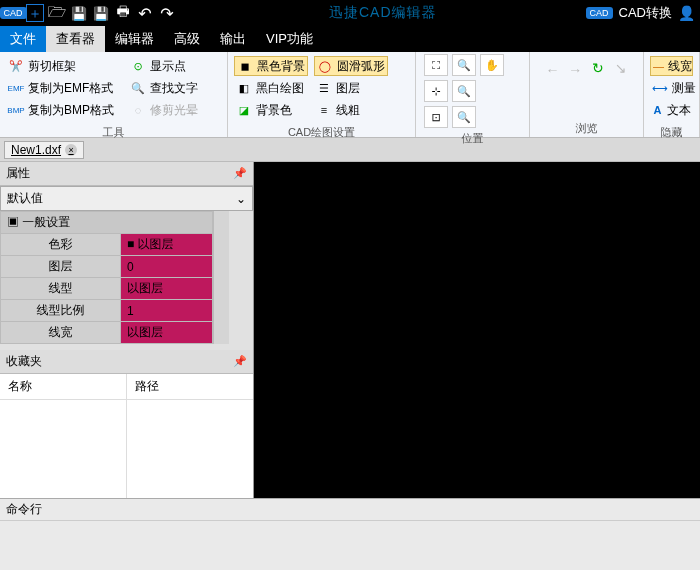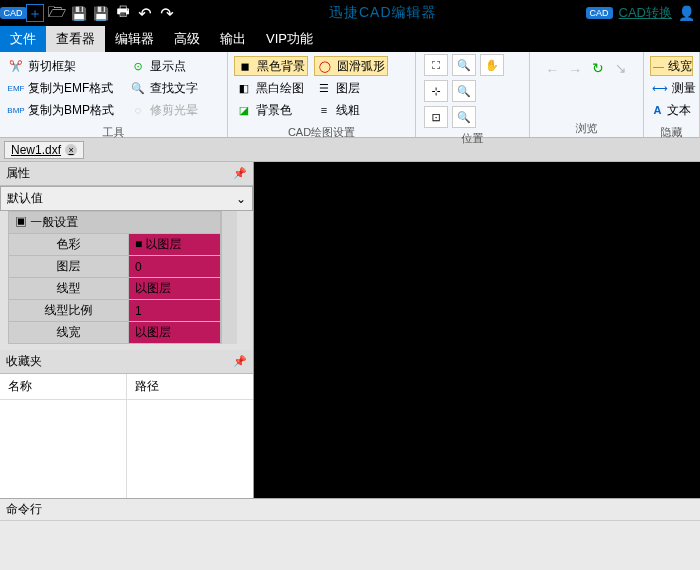--- a/index.html
+++ b/index.html
@@ -60,21 +60,21 @@
     <span class="tb-icon" style="color:#fff;font-size:15px;">🗁</span>
     <span class="tb-icon" style="color:#fff;font-size:13px;">💾</span>
     <span class="tb-icon" style="color:#fff;font-size:13px;">💾</span>
     <span class="tb-icon" style="color:#fff;font-size:14px;">🖶</span>
     <span class="tb-icon" style="color:#fff;font-size:16px;">↶</span>
     <span class="tb-icon" style="color:#fff;font-size:16px;">↷</span>
   </div>
   <div class="app-title">迅捷CAD编辑器</div>
   <div class="tb-right">
     <span class="badge-cad">CAD</span>
-    <span style="color:#0f766e;font-size:13px;cursor:pointer;text-decoration:underline;">CAD转换</span>
+    <span style="color:#ffffff;font-size:13px;cursor:pointer;">CAD转换</span>
     <span class="tb-icon" style="color:#fff;font-size:14px;">👤</span>
   </div>
 </div>
 
 <div class="tabs-row">
   <div class="tab file">文件</div>
   <div class="tab active">查看器</div>
   <div class="tab">编辑器</div>
   <div class="tab">高级</div>
   <div class="tab">输出</div>
@@ -206,21 +206,21 @@
 <div class="main">
   <div class="left">
     <div class="panel-title">
       <span>属性</span>
       <span class="pin">📌</span>
     </div>
     <div class="defaults-row">
       <span>默认值</span>
       <span>⌄</span>
     </div>
-    <div style="display:flex;margin-left:8px;">
+    <div style="display:flex;">
       <table class="prop-table">
         <tbody>
             <tr class="section">
               <td colspan="2">▣ <span>一般设置</span></td>
             </tr>
         <tr>
               <td class="lbl">色彩</td>
               <td class="val">■ <span>以图层</span></td>
             </tr>
         <tr>

